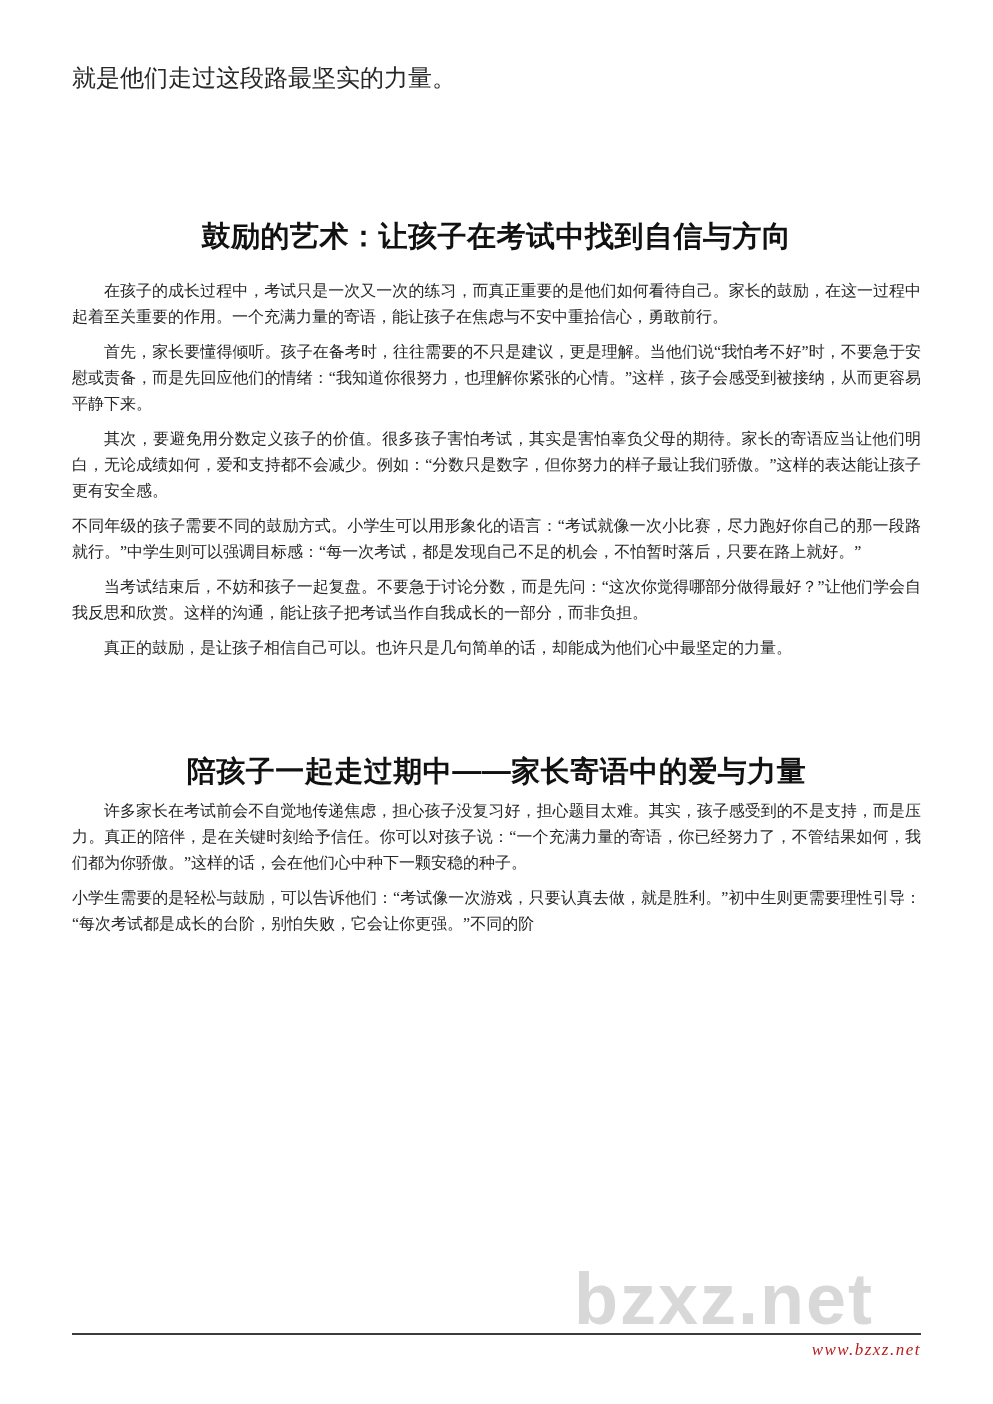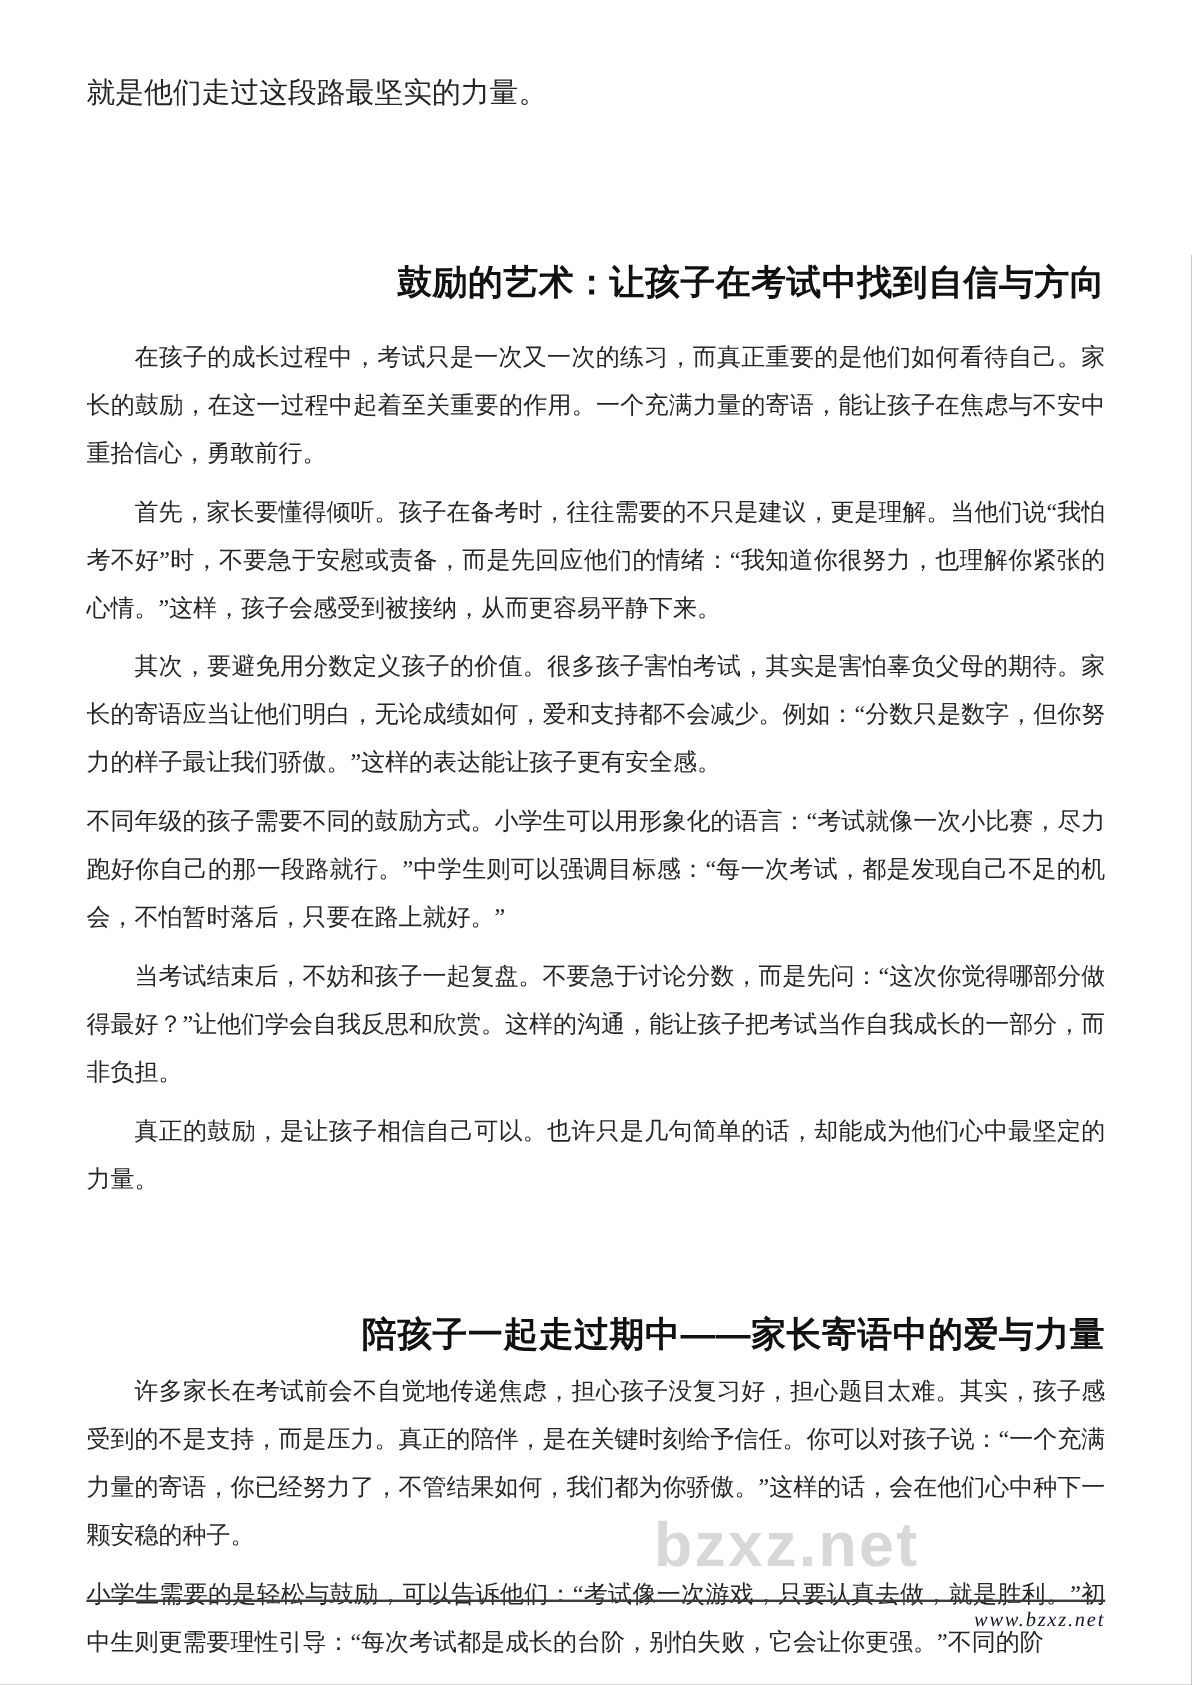--- a/index.html
+++ b/index.html
@@ -24,41 +24,41 @@
     font-size: 24px;
     line-height: 33.5px;
     text-align: justify;
   }
   h1.section-title {
     font-family: "Liberation Sans", "DejaVu Sans", sans-serif;
     font-weight: bold;
     color: #111111;
     font-size: 29px;
     line-height: 36px;
-    text-align: right;
+    text-align: center;
     letter-spacing: 0.5px;
   }
   h1.title-1 { margin-top: 122px; }
   h1.title-2 { margin-top: 92px; }
   p.body-para {
-    font-size: 20px;
-    line-height: 40px;
+    font-size: 16px;
+    line-height: 26px;
     text-align: justify;
     margin-top: 9px;
   }
   p.after-heading { margin-top: 24px; }
   p.indent { text-indent: 2em; }
   .watermark {
     position: absolute;
     z-index: 0;
-    left: 545px;
+    left: 574px;
     top: 1258px;
     font-family: "Liberation Sans", "DejaVu Sans", sans-serif;
     font-weight: bold;
-    font-size: 52px;
+    font-size: 72px;
     letter-spacing: 2px;
     color: #d8d8d8;
     user-select: none;
     white-space: nowrap;
   }
   .footer-divider {
     position: absolute;
     z-index: 2;
     left: 72px;
     top: 1333px;
@@ -70,21 +70,21 @@
     position: absolute;
     z-index: 2;
     top: 1340px;
     left: 72px;
     width: 849px;
     text-align: right;
     font-family: "Liberation Serif", "DejaVu Serif", serif;
     font-style: italic;
     font-size: 17px;
     letter-spacing: 1.5px;
-    color: #0f172a;
+    color: #b91c1c;
   }
 </style>
 </head>
 <body>
 
 <div class="page">
 
   <div class="watermark">bzxz.net</div>
 
   <div class="content">

